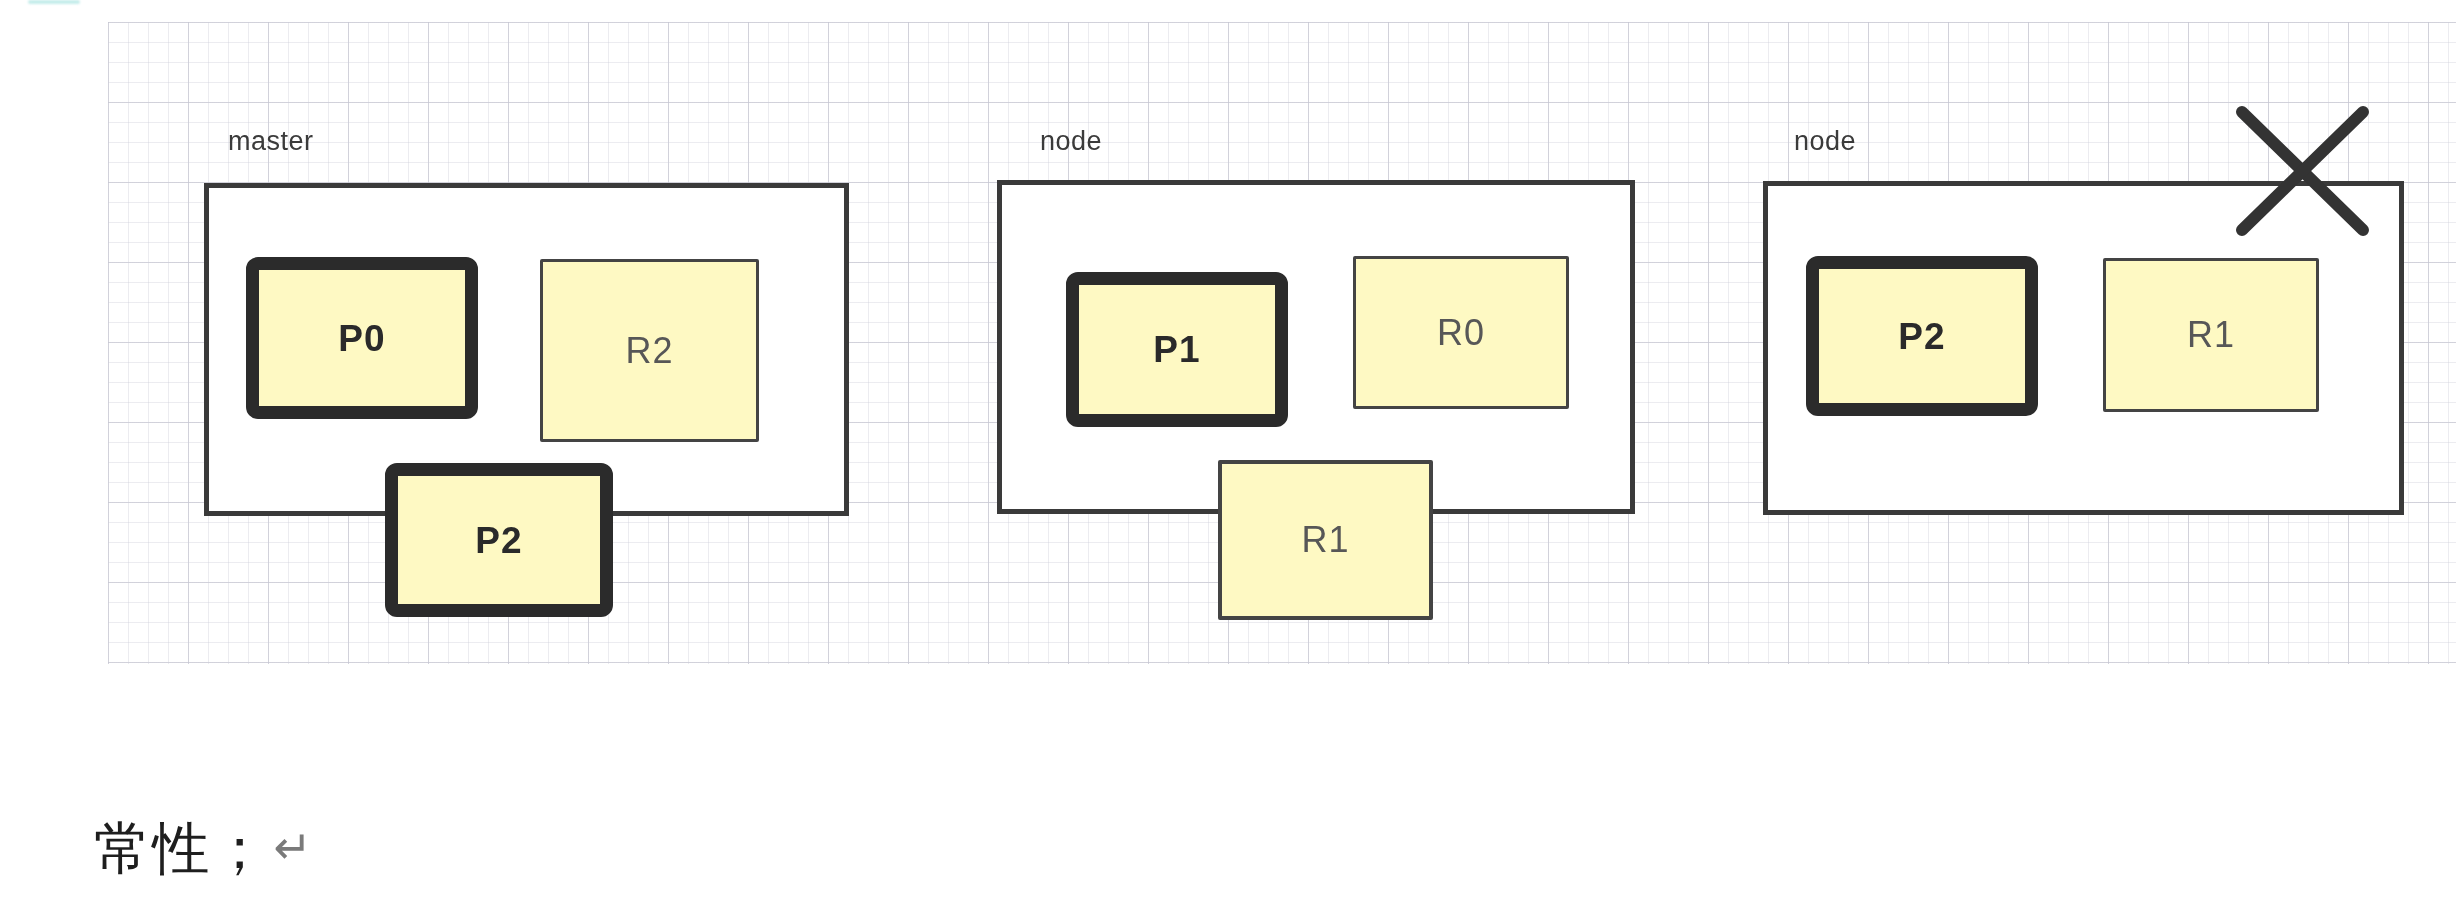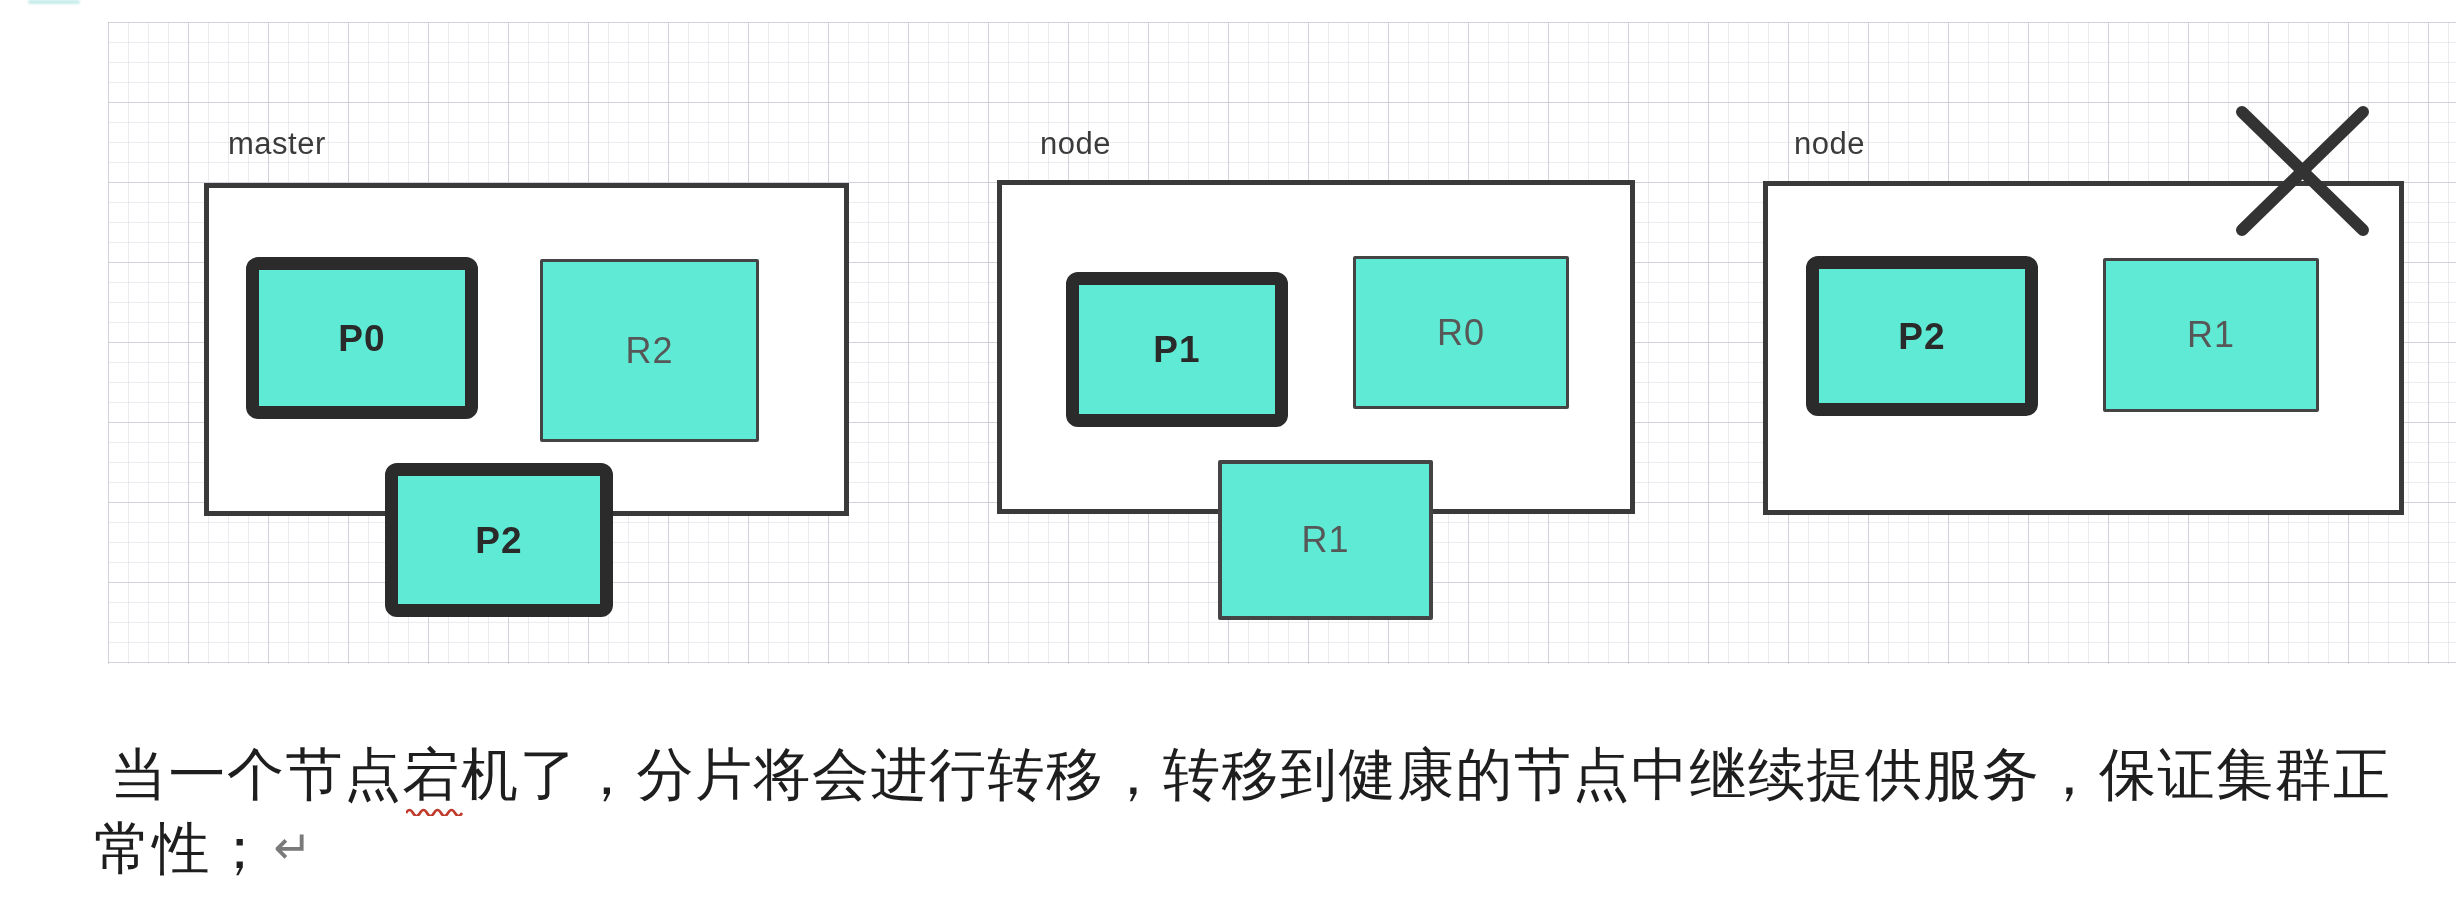--- a/index.html
+++ b/index.html
@@ -13,28 +13,28 @@
       repeating-linear-gradient(to right, rgba(205,205,216,0.38) 0 1px, transparent 1px 20px),
       repeating-linear-gradient(to bottom, rgba(205,205,216,0.38) 0 1px, transparent 1px 20px),
       repeating-linear-gradient(to right, rgba(178,178,192,0.55) 0 1px, transparent 1px 80px),
       repeating-linear-gradient(to bottom, rgba(178,178,192,0.55) 0 1px, transparent 1px 80px);
   }
   .smudge{
     position:absolute;left:28px;top:0;width:52px;height:4px;
     background:rgba(64,196,190,0.30);border-radius:3px;filter:blur(1px);
   }
   .node-label{
-    position:absolute;font-size:31px;color:#3b3b3b;letter-spacing:0.5px;line-height:1;
+    position:absolute;font-size:27px;color:#3b3b3b;letter-spacing:0.5px;line-height:1;
   }
   .node-box{
     position:absolute;box-sizing:border-box;background:#ffffff;
     border:5px solid #3a3a3a;
   }
   .shard{
-    position:absolute;box-sizing:border-box;background:#5eead4;
+    position:absolute;box-sizing:border-box;background:#fef9c3;
     display:flex;align-items:center;justify-content:center;
     letter-spacing:1px;line-height:1;
   }
   .primary{
     border:13px solid #2b2b2b;border-radius:12px;
     font-weight:bold;font-size:37px;color:#2a2a2a;
   }
   .replica{
     border:3px solid #444444;border-radius:2px;
     font-size:36px;color:#575757;
@@ -109,19 +109,16 @@
     <span>P2</span>
   </div>
   <div class="shard replica g3-r1">
     <span>R1</span>
   </div>
   <svg class="x-mark" width="140" height="138" viewBox="0 0 140 138">
     <line x1="10" y1="10" x2="131" y2="128" stroke="#333333" stroke-width="12" stroke-linecap="round"></line>
     <line x1="131" y1="10" x2="10" y2="128" stroke="#333333" stroke-width="12" stroke-linecap="round"></line>
   </svg>
 
-  <div class="doc-line line1"><span>当一个节点</span><span class="misspell"><span>宕</span><svg class="squiggle" width="58" height="10" viewBox="0 0 58 10">
-        <path d="M0 7 Q3.5 1 7 7 T14 7 T21 7 T28 7 T35 7 T42 7 T49 7 T56 7" fill="none" stroke="#c03a2b" stroke-width="2.6"></path>
-      </svg></span><span>机了，分片将会进行转移，转移到健康的节点中继续提供服务，保证集群正</span></div>
 
   <div class="doc-line line2"><span>常性；</span><span class="return-mark">↵</span></div>
 
 </div>
 
 </body></html>

